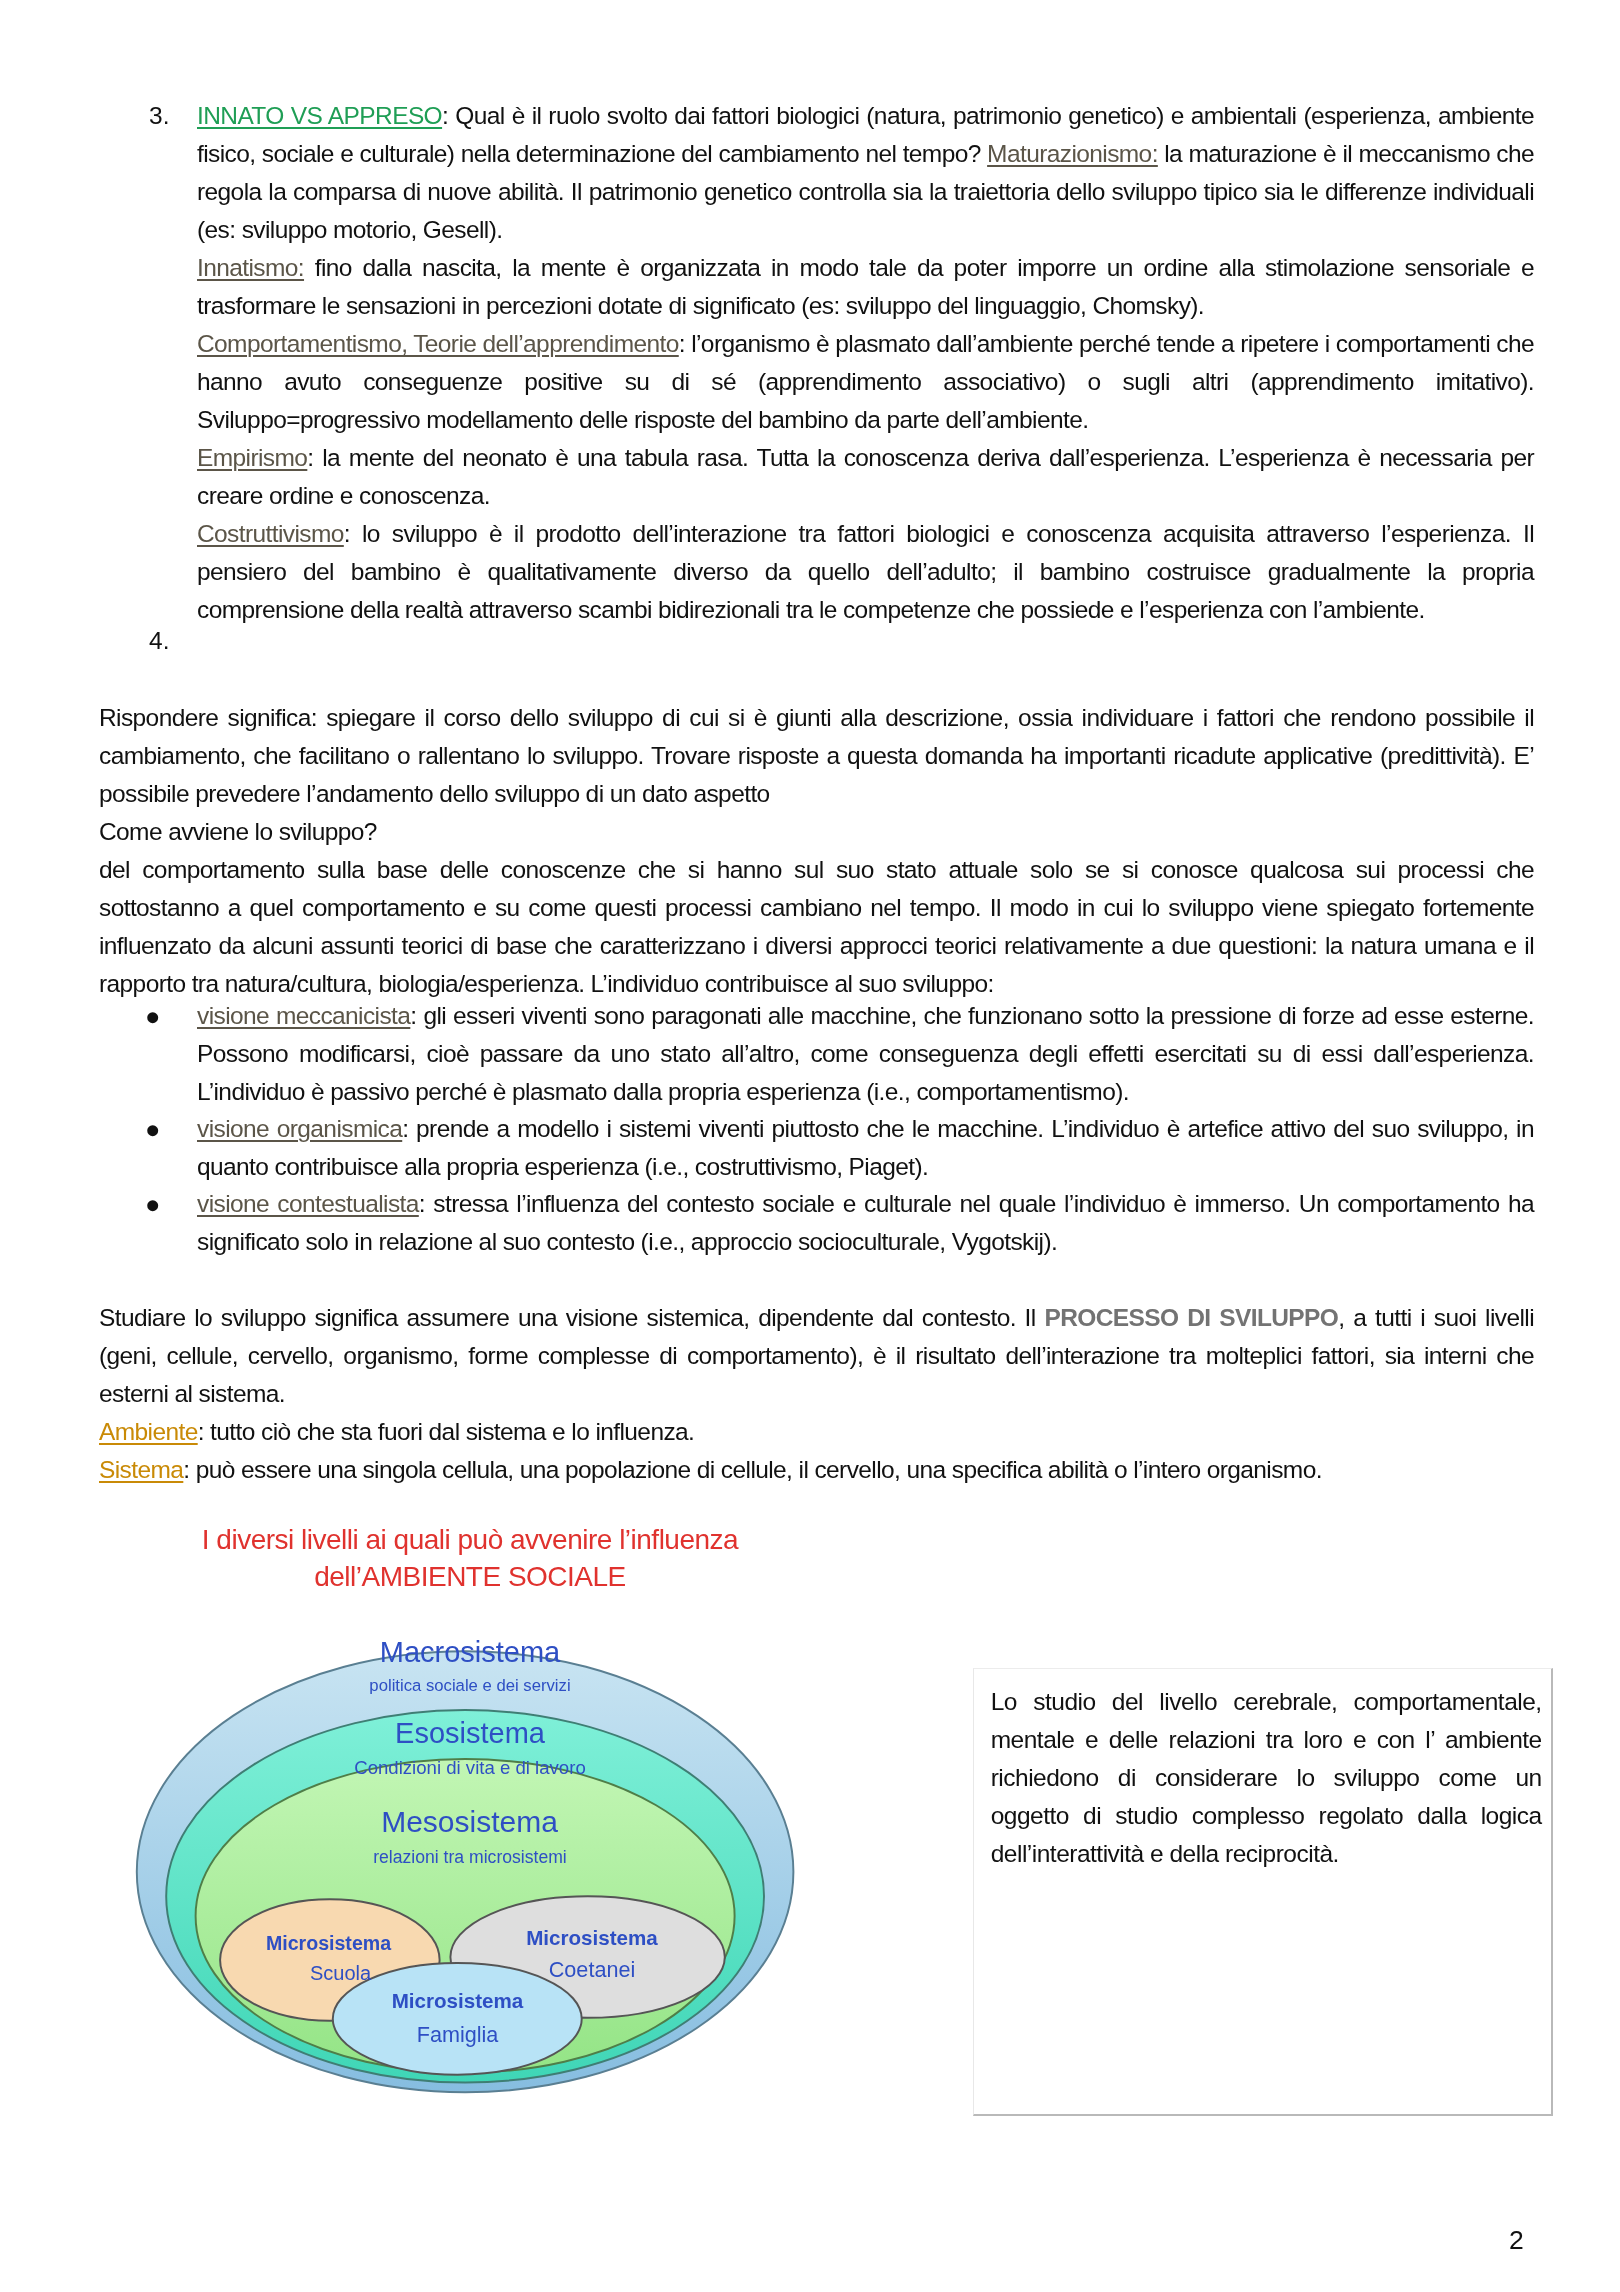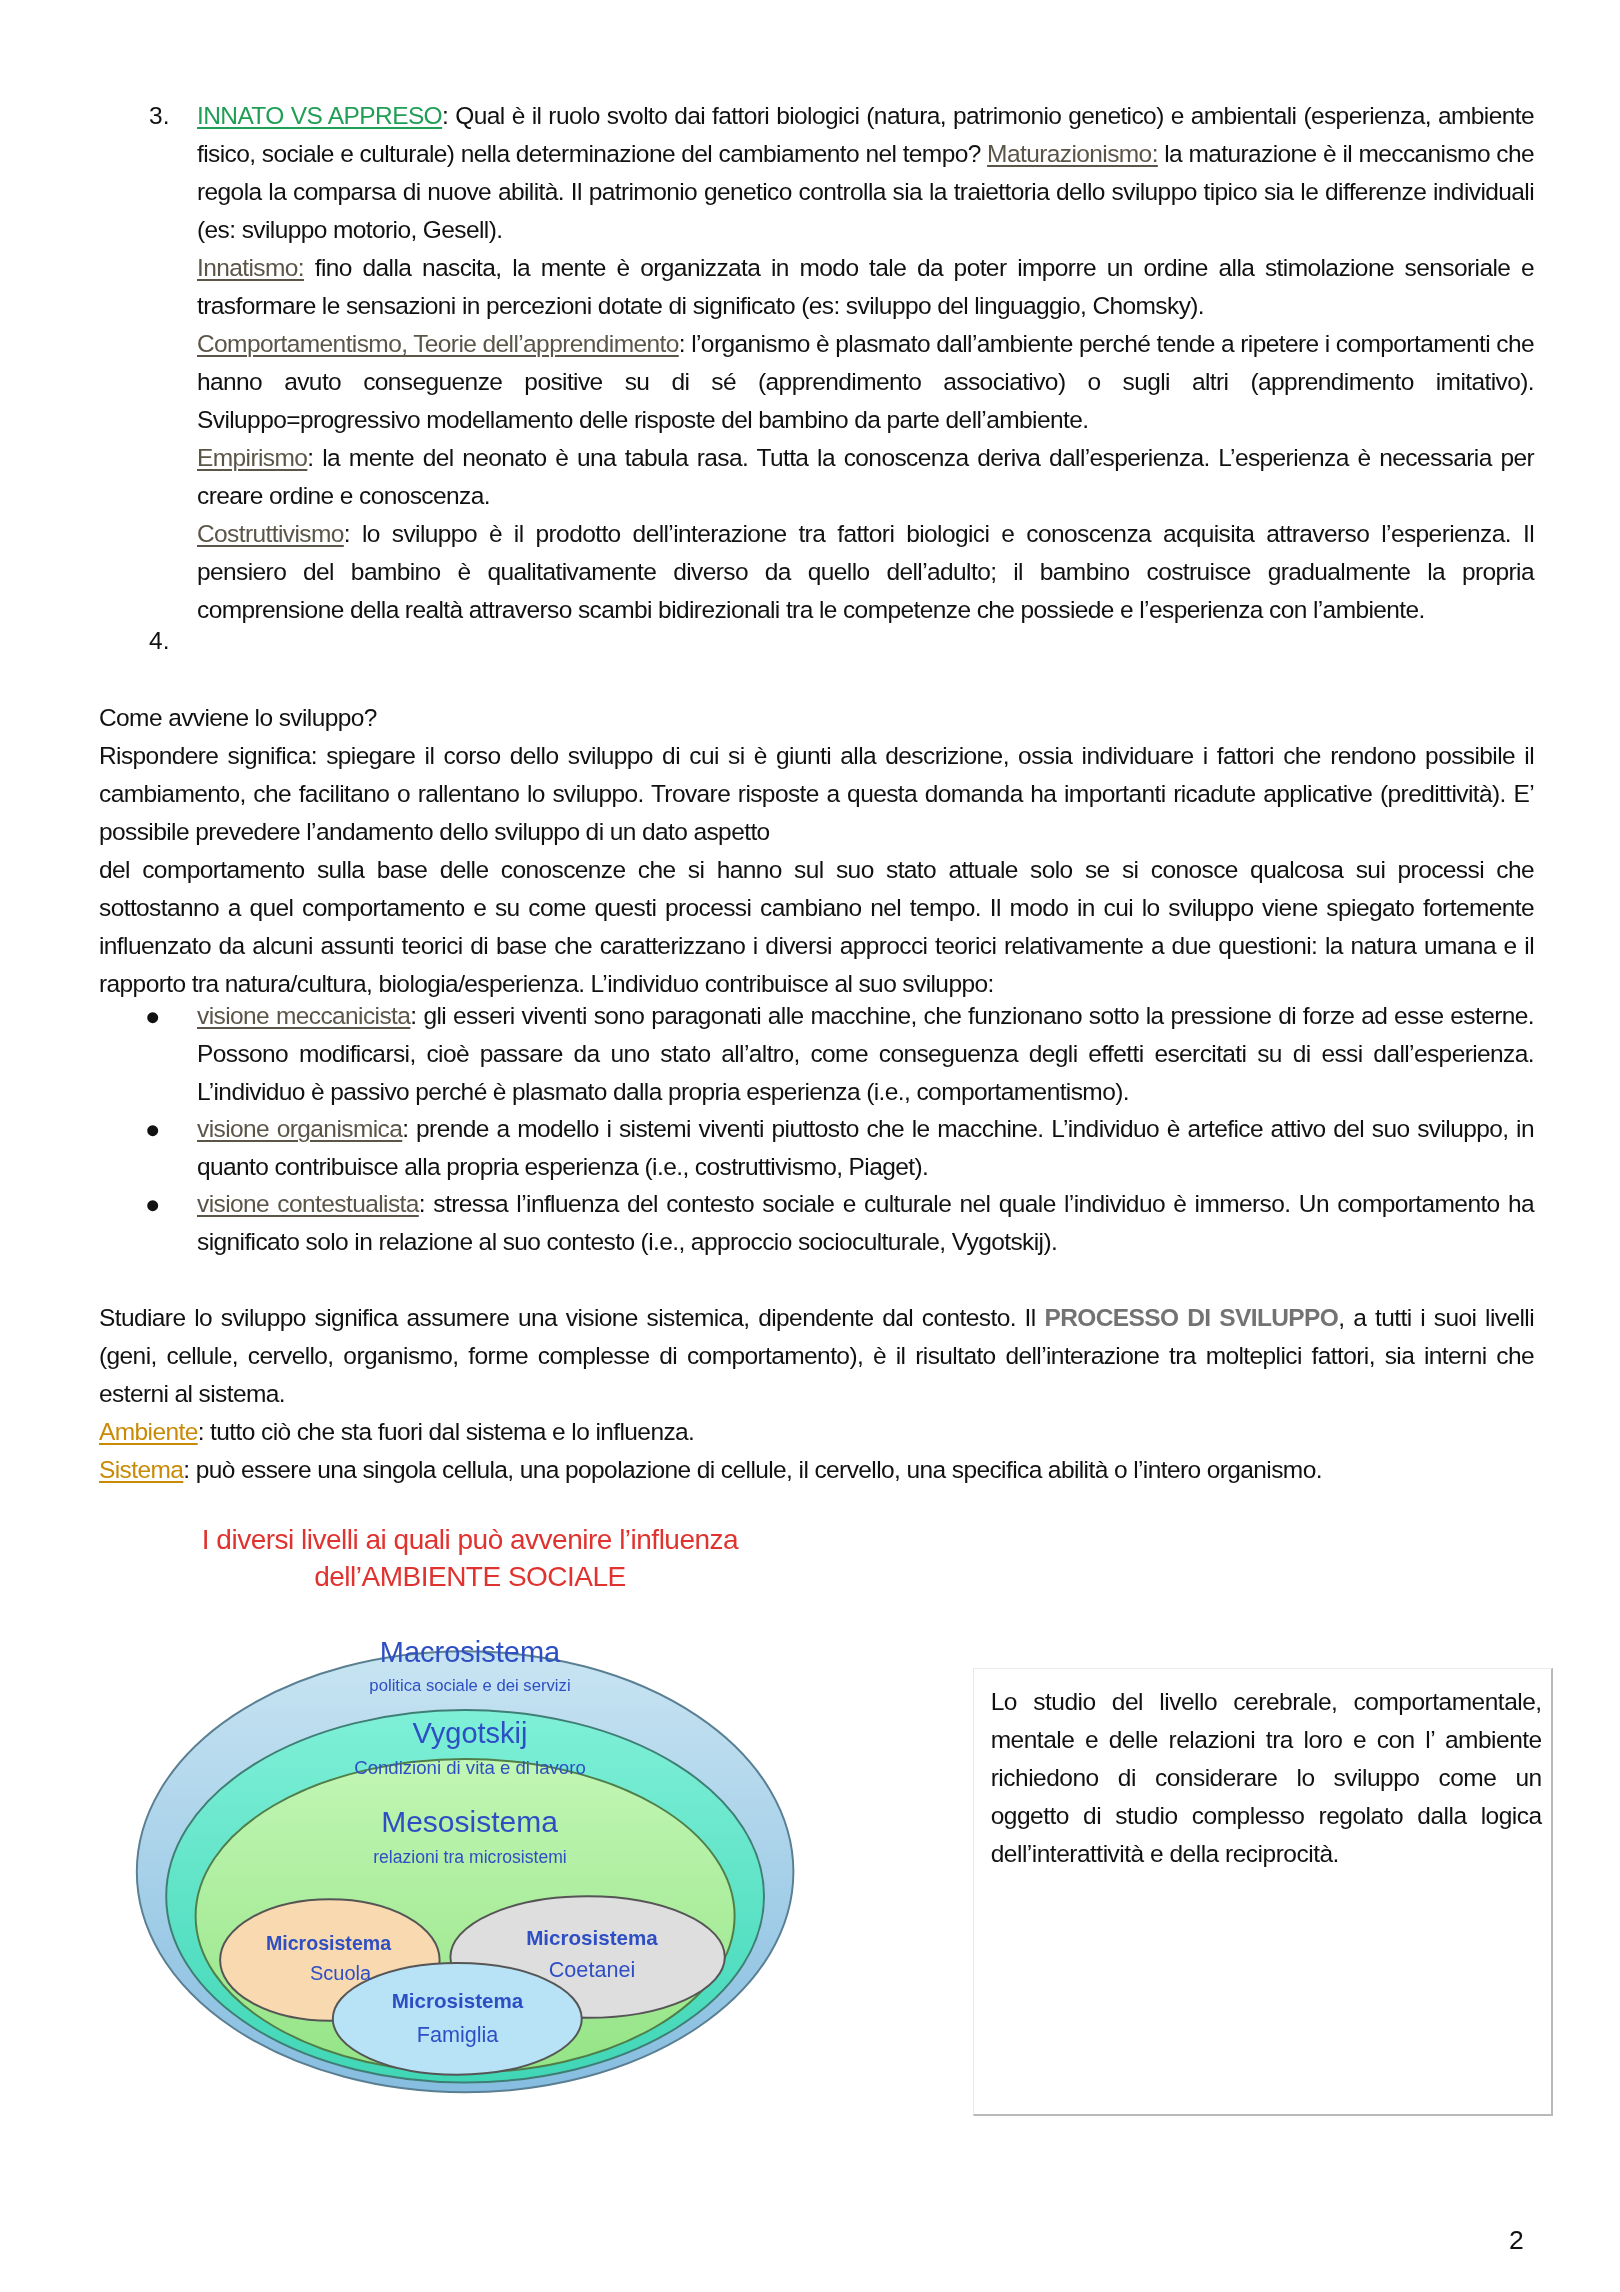--- a/index.html
+++ b/index.html
@@ -38,22 +38,22 @@
     <span class="green-head">INNATO VS APPRESO</span><span>: Qual è il ruolo svolto dai fattori biologici (natura, patrimonio genetico) e ambientali (esperienza, ambiente fisico, sociale e culturale) nella determinazione del cambiamento nel tempo? </span><span class="gray-term">Maturazionismo:</span><span> la maturazione è il meccanismo che regola la comparsa di nuove abilità. Il patrimonio genetico controlla sia la traiettoria dello sviluppo tipico sia le differenze individuali (es: sviluppo motorio, Gesell).</span><br>
     <span class="gray-term">Innatismo:</span><span> fino dalla nascita, la mente è organizzata in modo tale da poter imporre un ordine alla stimolazione sensoriale e trasformare le sensazioni in percezioni dotate di significato (es: sviluppo del linguaggio, Chomsky).</span><br>
     <span class="gray-term">Comportamentismo, Teorie dell’apprendimento</span><span>: l’organismo è plasmato dall’ambiente perché tende a ripetere i comportamenti che hanno avuto conseguenze positive su di sé (apprendimento associativo) o sugli altri (apprendimento imitativo). Sviluppo=progressivo modellamento delle risposte del bambino da parte dell’ambiente.</span><br>
     <span class="gray-term">Empirismo</span><span>: la mente del neonato è una tabula rasa. Tutta la conoscenza deriva dall’esperienza. L’esperienza è necessaria per creare ordine e conoscenza.</span><br>
     <span class="gray-term">Costruttivismo</span><span>: lo sviluppo è il prodotto dell’interazione tra fattori biologici e conoscenza acquisita attraverso l’esperienza. Il pensiero del bambino è qualitativamente diverso da quello dell’adulto; il bambino costruisce gradualmente la propria comprensione della realtà attraverso scambi bidirezionali tra le competenze che possiede e l’esperienza con l’ambiente.</span>
   </div>
 
   <div class="num" style="top:622px;">4.</div>
 
   <div class="block txt just" style="top:699px;">
+    <div>Rispondere significa: spiegare il corso dello sviluppo di cui si è giunti alla descrizione, ossia individuare i fattori che rendono possibile il cambiamento, che facilitano o rallentano lo sviluppo. Trovare risposte a questa domanda ha importanti ricadute applicative (predittività). E’ possibile prevedere l’andamento dello sviluppo di un dato aspetto</div>
     <div>Come avviene lo sviluppo?</div>
-    <div>Rispondere significa: spiegare il corso dello sviluppo di cui si è giunti alla descrizione, ossia individuare i fattori che rendono possibile il cambiamento, che facilitano o rallentano lo sviluppo. Trovare risposte a questa domanda ha importanti ricadute applicative (predittività). E’ possibile prevedere l’andamento dello sviluppo di un dato aspetto</div>
     <div>del comportamento sulla base delle conoscenze che si hanno sul suo stato attuale solo se si conosce qualcosa sui processi che sottostanno a quel comportamento e su come questi processi cambiano nel tempo. Il modo in cui lo sviluppo viene spiegato fortemente influenzato da alcuni assunti teorici di base che caratterizzano i diversi approcci teorici relativamente a due questioni:  la natura umana  e il rapporto tra natura/cultura, biologia/esperienza. L’individuo contribuisce al suo sviluppo:</div>
   </div>
 
   <div class="bullet" style="top:997px;">●</div>
   <div class="b-item txt just" style="top:997px;">
     <span class="gray-term">visione meccanicista</span><span>: gli esseri viventi sono paragonati alle macchine, che funzionano sotto la pressione di forze ad esse esterne. Possono modificarsi, cioè passare da uno stato all’altro, come conseguenza degli effetti esercitati su di essi dall’esperienza. L’individuo è passivo perché è plasmato dalla propria esperienza  (i.e., comportamentismo).</span>
   </div>
   <div class="bullet" style="top:1110px;">●</div>
   <div class="b-item txt just" style="top:1110px;">
     <span class="gray-term">visione organismica</span><span>: prende a modello i sistemi viventi piuttosto che le macchine. L’individuo è artefice attivo del suo sviluppo, in quanto contribuisce alla propria esperienza  (i.e., costruttivismo, Piaget).</span>
@@ -89,21 +89,21 @@
       </defs>
       <ellipse cx="345" cy="370" rx="335" ry="225" fill="url(#gMacro)" stroke="#5a7f92" stroke-width="2"></ellipse>
       <ellipse cx="345" cy="395" rx="305" ry="190" fill="url(#gEso)" stroke="#3f7e74" stroke-width="2"></ellipse>
       <ellipse cx="345" cy="415" rx="275" ry="160" fill="url(#gMeso)" stroke="#4f7e48" stroke-width="2"></ellipse>
       <ellipse cx="207" cy="460" rx="112" ry="62" fill="#f8d9b0" stroke="#555" stroke-width="2"></ellipse>
       <ellipse cx="470" cy="457" rx="140" ry="62" fill="#dedede" stroke="#555" stroke-width="2"></ellipse>
       <ellipse cx="337" cy="520" rx="127" ry="57" fill="#b8e3f6" stroke="#555" stroke-width="2"></ellipse>
     </svg>
     <div class="ellipse-label" style="left:240px;top:127px;width:206px;font-size:29px;">Macrosistema</div>
     <div class="ellipse-label" style="left:196px;top:167px;width:294px;font-size:16.7px;">politica sociale e dei servizi</div>
-    <div class="ellipse-label" style="left:240px;top:208px;width:206px;font-size:29px;">Vygotskij</div>
+    <div class="ellipse-label" style="left:240px;top:208px;width:206px;font-size:29px;">Esosistema</div>
     <div class="ellipse-label" style="left:186px;top:248px;width:314px;font-size:18.6px;">Condizioni di vita e di lavoro</div>
     <div class="ellipse-label" style="left:230px;top:296px;width:225px;font-size:30px;">Mesosistema</div>
     <div class="ellipse-label" style="left:196px;top:338px;width:294px;font-size:17.6px;">relazioni tra microsistemi</div>
     <div class="ellipse-label" style="left:118px;top:423px;width:167px;font-size:19.6px;font-weight:bold;">Microsistema</div>
     <div class="ellipse-label" style="left:130px;top:453px;width:167px;font-size:20px;">Scuola</div>
     <div class="ellipse-label" style="left:377px;top:417px;width:176px;font-size:20.6px;font-weight:bold;">Microsistema</div>
     <div class="ellipse-label" style="left:377px;top:448px;width:176px;font-size:21.6px;">Coetanei</div>
     <div class="ellipse-label" style="left:240px;top:480px;width:181px;font-size:20.6px;font-weight:bold;">Microsistema</div>
     <div class="ellipse-label" style="left:240px;top:513px;width:181px;font-size:21.6px;">Famiglia</div>
   </div>

